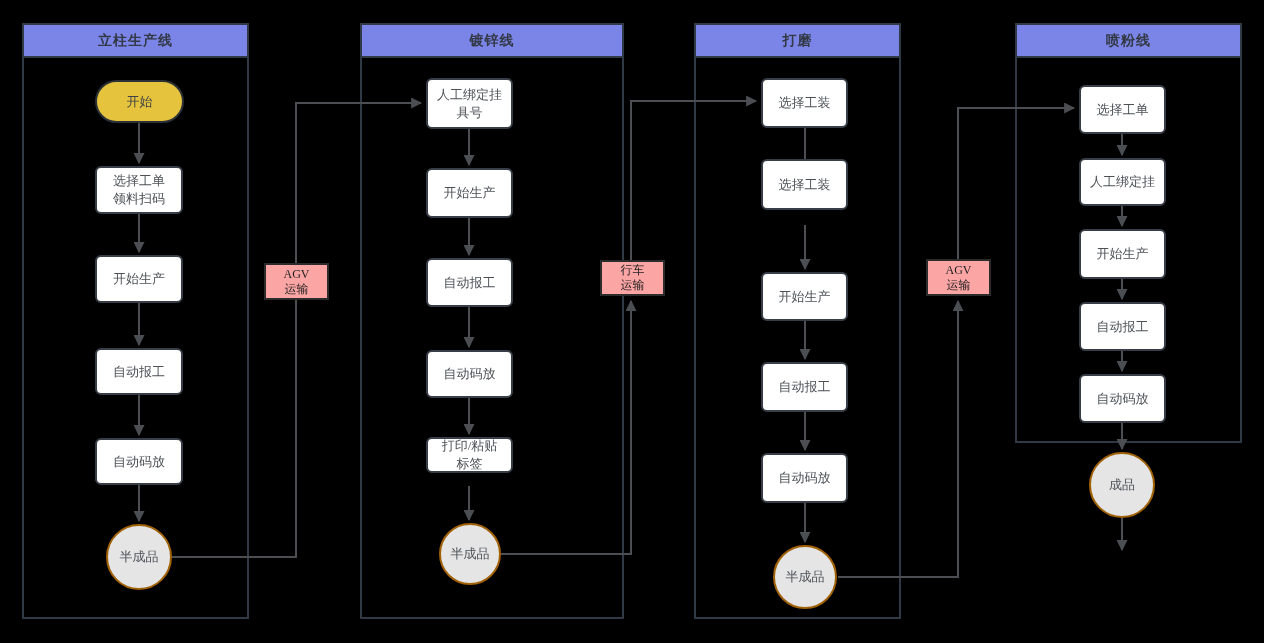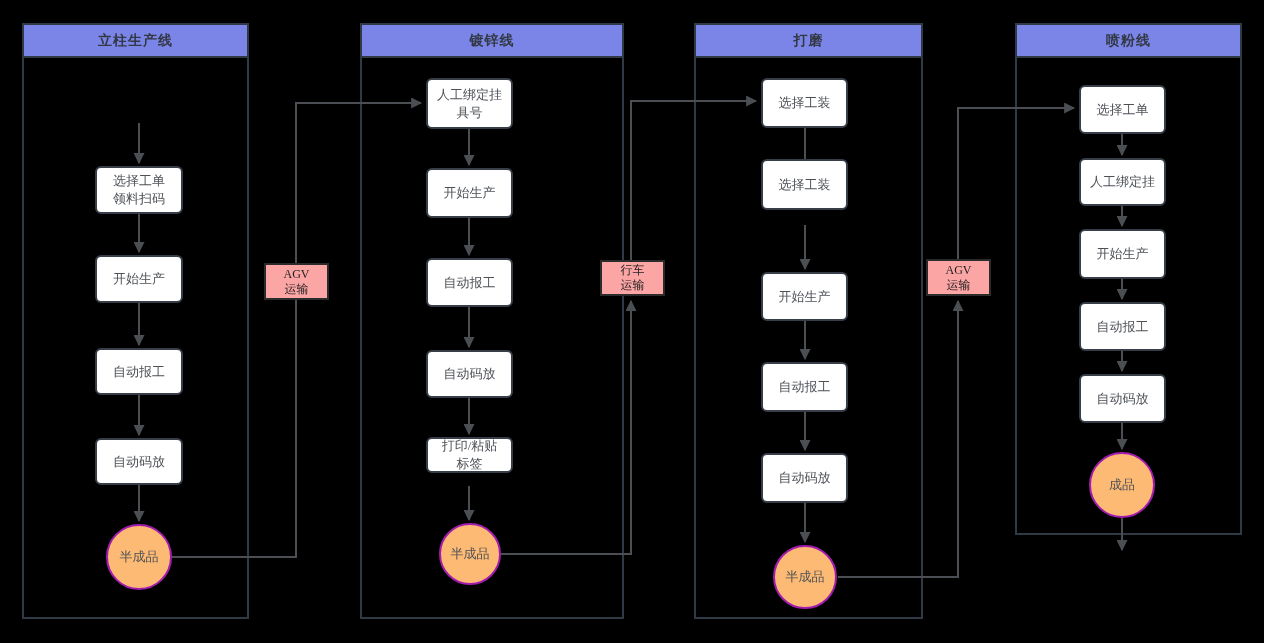--- a/index.html
+++ b/index.html
@@ -19,44 +19,44 @@
     position:absolute;box-sizing:border-box;display:flex;align-items:center;justify-content:center;
     text-align:center;white-space:pre-line;font-size:13px;color:#4d5156;line-height:1.35;
   }
   .process{
     background:#fff;border:2px solid #383e48;border-radius:6px;
   }
   .terminal{
     background:#e5c33d;border:2px solid #2c3138;border-radius:23px;color:#3d4147;
   }
   .circle{
-    background:#fdba74;border:2px solid #a21caf;border-radius:50%;
+    background:#e5e5e5;border:2px solid #a16207;border-radius:50%;
   }
   .transport{
     position:absolute;box-sizing:border-box;background:#fca5a5;border:2px solid #2b2b2b;
     display:flex;align-items:center;justify-content:center;text-align:center;
     white-space:pre-line;font-size:12px;color:#1f1f1f;line-height:1.25;
   }
   svg.wires{position:absolute;left:0;top:0;pointer-events:none;}
 </style>
 </head>
 <body>
 
 <div id="canvas">
 
   <div class="lane" style="left:22px;top:23px;width:227px;height:596px">
     <div class="lane-header">立柱生产线</div>
   </div>
   <div class="lane" style="left:360px;top:23px;width:264px;height:596px">
     <div class="lane-header">镀锌线</div>
   </div>
-  <div class="lane" style="left:694px;top:23px;width:229px;height:596px">
+  <div class="lane" style="left:694px;top:23px;width:207px;height:596px">
     <div class="lane-header">打磨</div>
   </div>
-  <div class="lane" style="left:1015px;top:23px;width:227px;height:512px">
+  <div class="lane" style="left:1015px;top:23px;width:227px;height:420px">
     <div class="lane-header">喷粉线</div>
   </div>
 
   <svg class="wires" width="1264" height="643">
     <defs>
       <marker id="ah" viewBox="0 0 10 10" refX="9" refY="5" markerWidth="5.5" markerHeight="5.5" orient="auto-start-reverse">
         <path d="M0,0 L10,5 L0,10 z" fill="#4b4f54"></path>
       </marker>
     </defs>
     <g stroke="#4b4f54" stroke-width="2" fill="none">
@@ -89,20 +89,21 @@
       <path d="M172,557 L296,557 L296,103 L421,103" marker-end="url(#ah)"></path>
 
       <path d="M501,554 L631,554 L631,301" marker-end="url(#ah)"></path>
       <path d="M631,260 L631,101 L756,101" marker-end="url(#ah)"></path>
 
       <path d="M838,577 L958,577 L958,301" marker-end="url(#ah)"></path>
       <path d="M958,259 L958,108 L1074,108" marker-end="url(#ah)"></path>
     </g>
   </svg>
 
+  <div class="node terminal" style="left:95px;top:80px;width:89px;height:43px">开始</div>
   <div class="node process" style="left:95px;top:166px;width:88px;height:48px">选择工单
 领料扫码</div>
   <div class="node process" style="left:95px;top:255px;width:88px;height:48px">开始生产</div>
   <div class="node process" style="left:95px;top:348px;width:88px;height:47px">自动报工</div>
   <div class="node process" style="left:95px;top:438px;width:88px;height:47px">自动码放</div>
   <div class="node circle" style="left:106px;top:524px;width:66px;height:66px">半成品</div>
 
   <div class="node process" style="left:426px;top:78px;width:87px;height:51px">人工绑定挂
 具号</div>
   <div class="node process" style="left:426px;top:168px;width:87px;height:50px">开始生产</div>

